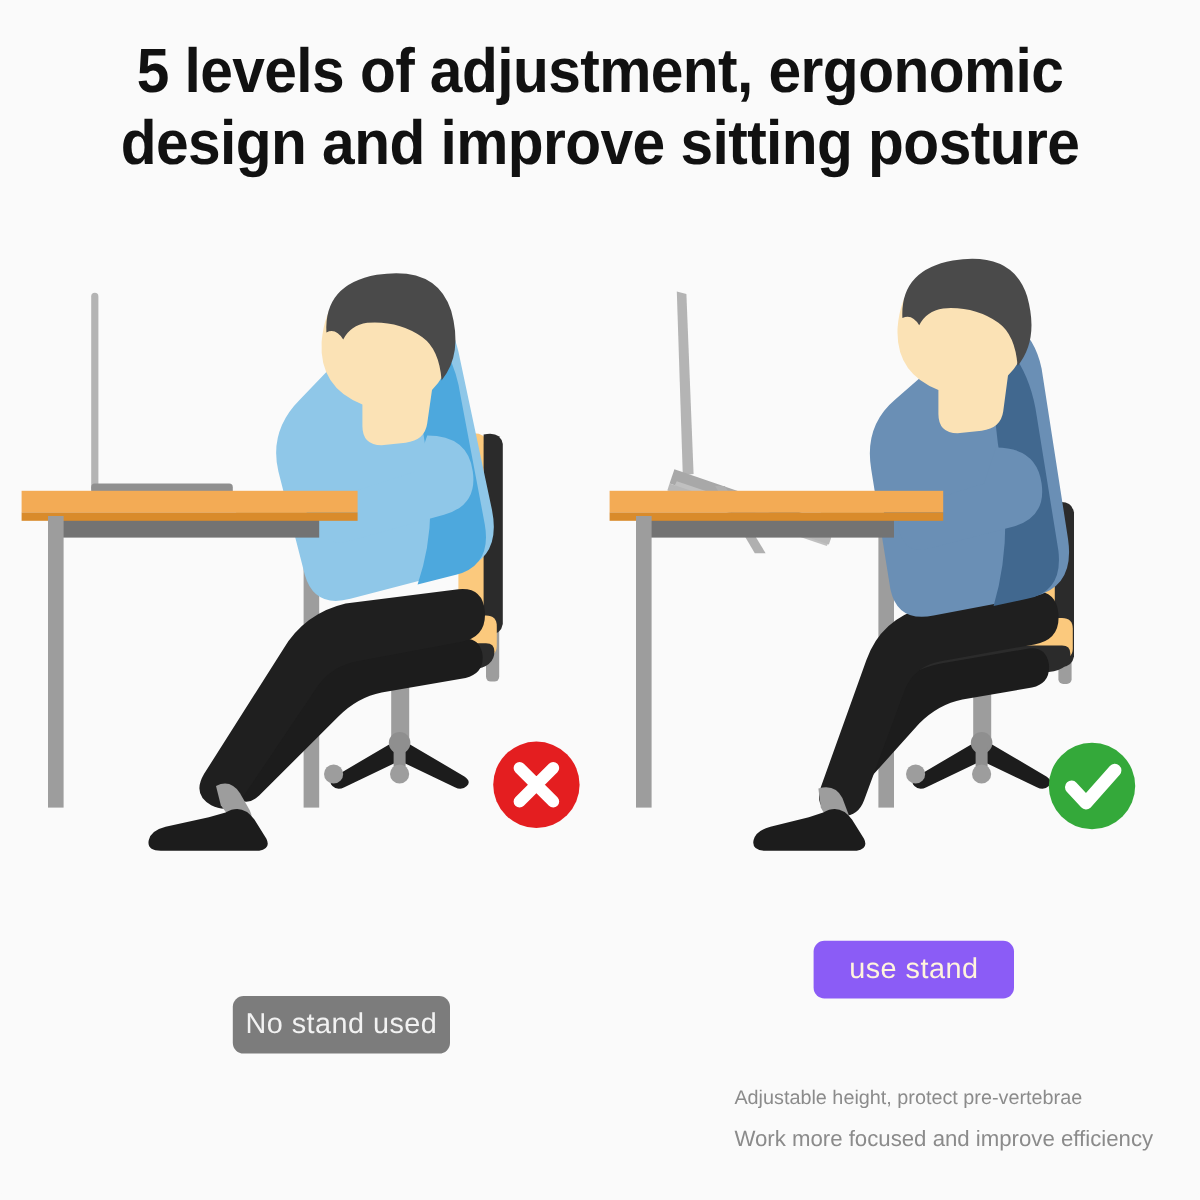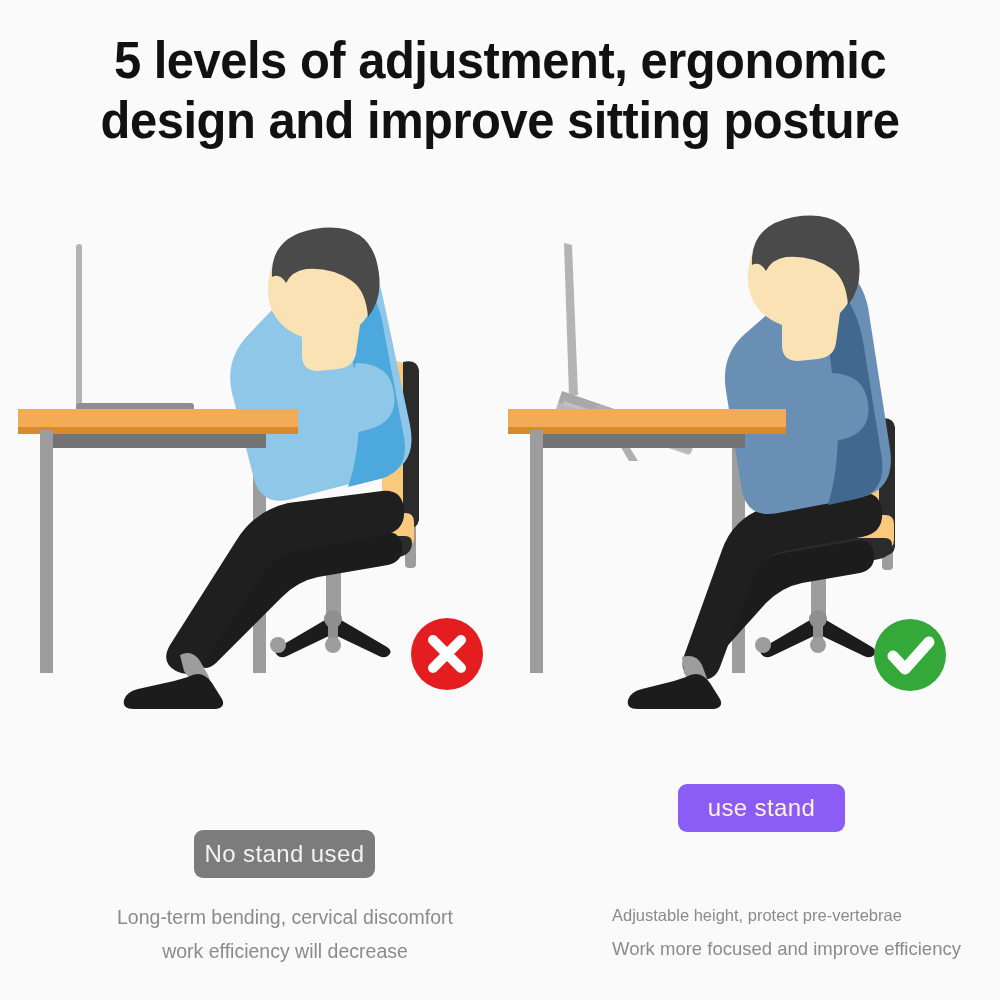--- a/index.html
+++ b/index.html
@@ -229,23 +229,19 @@
         <circle cx="410" cy="440" r="36" fill="#34a93a"></circle>
         <path d="M393 441 L405 454 L429 427" stroke="#ffffff" stroke-width="11" fill="none" stroke-linecap="round" stroke-linejoin="round"></path>
       </g>
     </svg>
   </div>
 
   <div class="pill gray">No stand used</div>
 
   <div class="pill orange">use stand</div>
 
-  <div class="caption left">
-    <div>Long-term bending, cervical discomfort</div>
-    <div>work efficiency will decrease</div>
-  </div>
 
   <div class="caption right">
     <span class="c1">Adjustable height, protect pre-vertebrae</span>
     <span class="c2">Work more focused and improve efficiency</span>
   </div>
 
 </div>
 
 </body></html>

